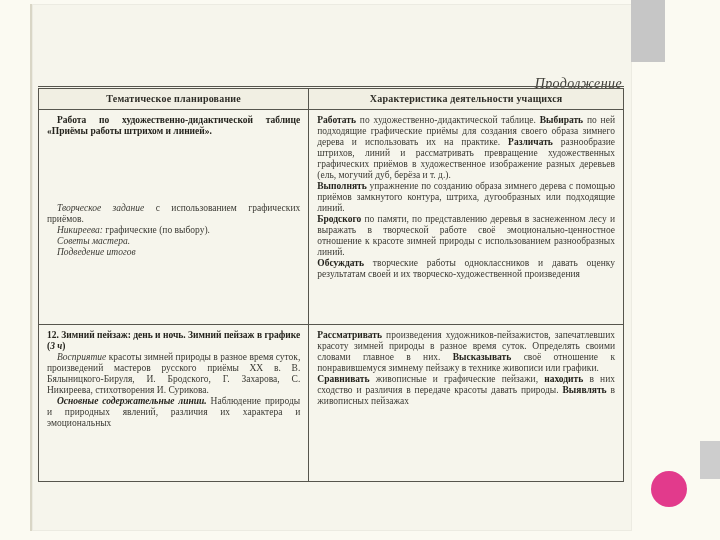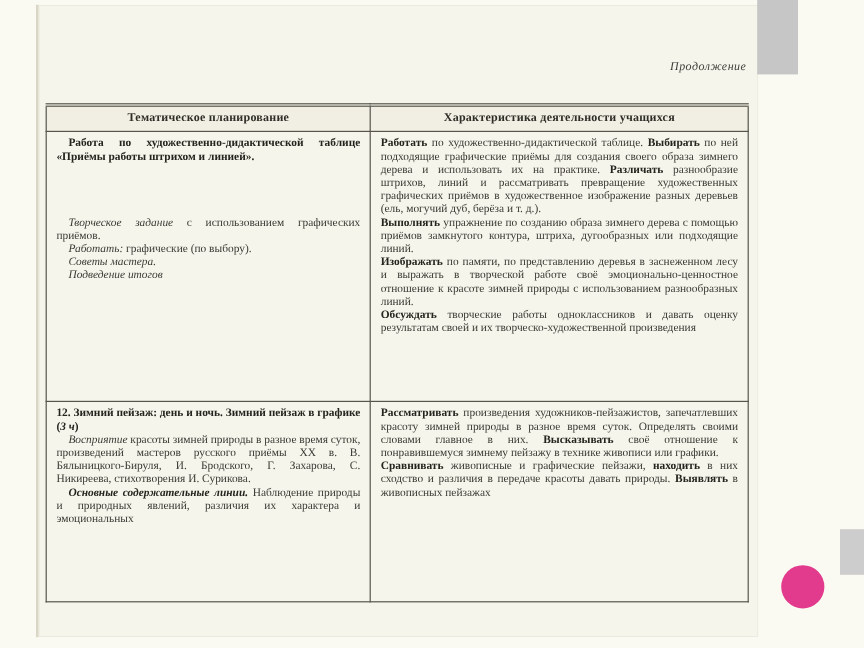--- a/index.html
+++ b/index.html
@@ -8,44 +8,44 @@
     background:#fbfaf2;
     font-family:"Liberation Serif","DejaVu Serif",serif;
   }
   .scan{
     position:absolute;left:30px;top:4px;width:600px;height:527px;
     background:#f6f5ec;
     border-left:2px solid #d9d6c6;
     box-shadow:inset 0 0 0 1px rgba(90,88,70,.06);
   }
   .continuation{
-    position:absolute;top:46px;right:10px;
-    font-style:italic;font-size:10px;letter-spacing:.4px;color:#3f3e38;
+    position:absolute;top:72px;right:10px;
+    font-style:italic;font-size:14px;letter-spacing:.4px;color:#3f3e38;
   }
   .tbl-wrap{position:absolute;left:6px;top:82px;width:586px;border-radius:12px;}
   table.planning{
     width:100%;border-collapse:collapse;table-layout:fixed;
     border:1px solid #56554d;border-top:3px double #56554d;
   }
   .planning th,.planning td{border:1px solid #56554d;vertical-align:top;}
   .planning th{
     font-size:10px;font-weight:bold;color:#2e2d27;background:#f1efe3;
     padding:4px 6px;text-align:center;letter-spacing:.2px;line-height:12px;
   }
   .planning td{
-    padding:5px 8px 21px;font-size:9.5px;line-height:11px;color:#3a3933;
+    padding:5px 8px 11px;font-size:9.5px;line-height:11px;color:#3a3933;
     text-align:justify;hyphens:auto;
   }
   .planning tr.row-0 td{height:198px;}
   .planning tr.row-1 td{height:140px;}
   td p{margin:0;}
   .b{font-weight:bold;color:#24231d;}
   .i{font-style:italic;}
   .indent{text-indent:10px;}
-  .gap-lg{margin-top:44px;}
+  .gap-lg{margin-top:66px;}
   .gap-md{}
   .deco-top{position:absolute;left:631px;top:0;width:34px;height:62px;background:#c6c6c6;}
   .deco-square{position:absolute;right:0;top:441px;width:20px;height:38px;background:#cdcdcd;}
   .accent-circle{position:absolute;left:651px;top:471px;width:36px;height:36px;border-radius:50%;background:#e23a8c;}
 </style>
 </head>
 <body>
 
 <div class="slide">
 
@@ -63,28 +63,28 @@
           <tr>
             <th>Тематическое планирование</th>
             <th>Характеристика деятельности учащихся</th>
           </tr>
         </thead>
         <tbody>
             <tr class="row-0">
               <td>
                 <p class="indent"><span class="b">Работа по художественно-дидактической таблице «Приёмы работы штрихом и линией».</span></p>
                 <p class="indent gap-lg"><span class="i">Творческое задание</span><span> с использованием графических приёмов.</span></p>
-                <p class="indent"><span class="i">Работать:</span><span> графические (по выбору).</span></p>
+                <p class="indent"><span class="i">Никиреева:</span><span> графические (по выбору).</span></p>
                 <p class="indent"><span class="i">Советы мастера.</span></p>
                 <p class="indent gap-md"><span class="i">Подведение итогов</span></p>
               </td>
               <td>
                 <p><span class="b">Работать</span><span> по художественно-дидактической таблице. </span><span class="b">Выбирать</span><span> по ней подходящие графические приёмы для создания своего образа зимнего дерева и использовать их на практике. </span><span class="b">Различать</span><span> разнообразие штрихов, линий и рассматривать превращение художественных графических приёмов в художественное изображение разных деревьев (ель, могучий дуб, берёза и т. д.).</span></p>
                 <p><span class="b">Выполнять</span><span> упражнение по созданию образа зимнего дерева с помощью приёмов замкнутого контура, штриха, дугообразных или подходящие линий.</span></p>
-                <p><span class="b">Изображать</span><span> по памяти, по представлению деревья в заснеженном лесу и выражать в творческой работе своё эмоционально-ценностное отношение к красоте зимней природы с использованием разнообразных линий.</span></p>
+                <p><span class="b">Бродского</span><span> по памяти, по представлению деревья в заснеженном лесу и выражать в творческой работе своё эмоционально-ценностное отношение к красоте зимней природы с использованием разнообразных линий.</span></p>
                 <p><span class="b">Обсуждать</span><span> творческие работы одноклассников и давать оценку результатам своей и их творческо-художественной произведения</span></p>
               </td>
             </tr>
             <tr class="row-1">
               <td>
                 <p><span class="b">12. Зимний пейзаж: день и ночь. Зимний пейзаж в графике (</span><span class="b i">3 ч</span><span class="b">)</span></p>
                 <p class="indent"><span class="i">Восприятие</span><span> красоты зимней природы в разное время суток, произведений мастеров русского приёмы XX в. В. Бялыницкого-Бируля, И. Бродского, Г. Захарова, С. Никиреева, стихотворения И. Сурикова.</span></p>
                 <p class="indent"><span class="b i">Основные содержательные линии.</span><span> Наблюдение природы и природных явлений, различия их характера и эмоциональных</span></p>
               </td>
               <td>

